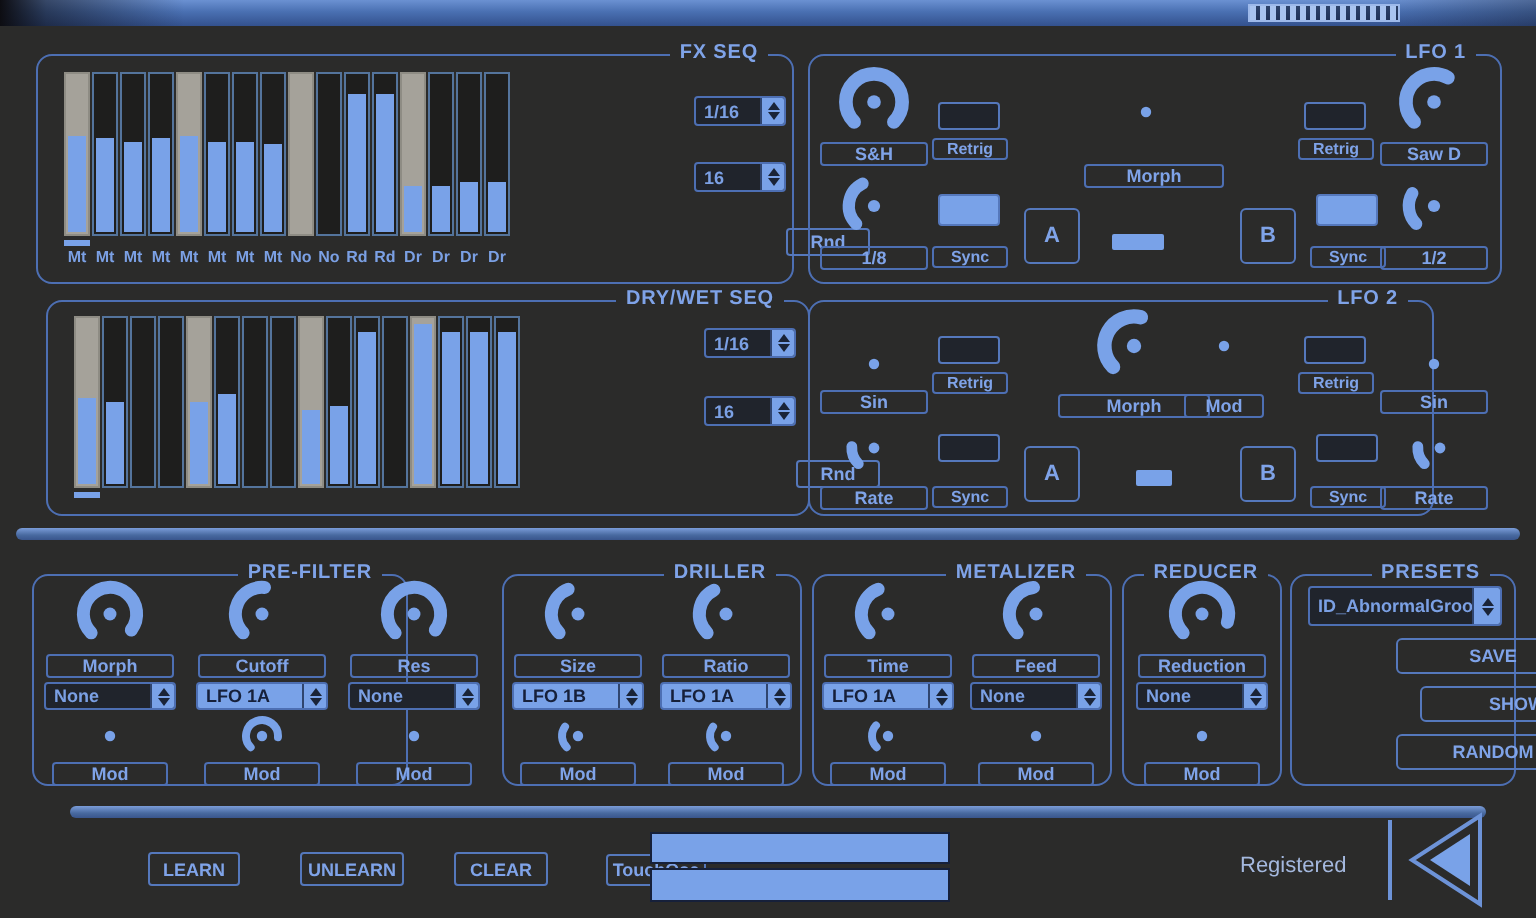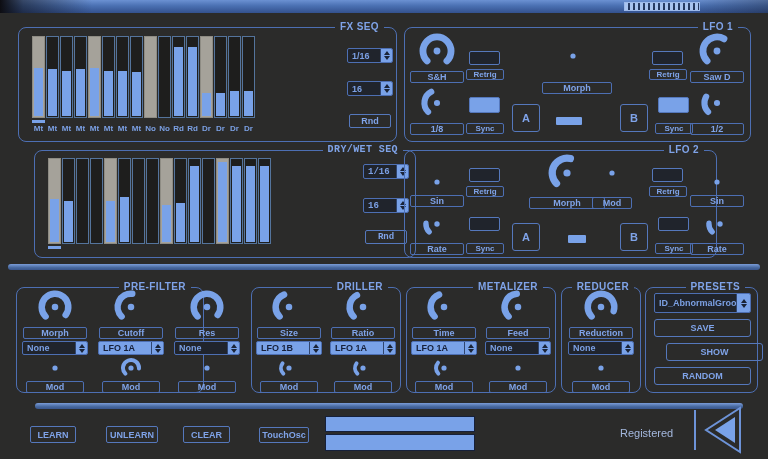--- a/index.html
+++ b/index.html
@@ -34,21 +34,21 @@
     align-items:center;justify-content:center;gap:1px;flex:none;}
   .tri-up{width:0;height:0;border-left:3px solid transparent;border-right:3px solid transparent;border-bottom:4px solid #1a2438;}
   .tri-down{width:0;height:0;border-left:3px solid transparent;border-right:3px solid transparent;border-top:4px solid #1a2438;}
   .dropdown.selected{background:#79a2e8;}
   .dropdown.selected .dd-text{color:#16203a;}
   
   .lbl{position:absolute;height:12px;border:1px solid #4d6fb3;border-radius:2px;color:#7fa3e8;
     font-size:9px;font-weight:bold;text-align:center;line-height:10px;white-space:nowrap;overflow:hidden;}
   .lbl.small{height:11px;font-size:8px;line-height:9px;}
   .btn{position:absolute;border:1px solid #5578bc;border-radius:2px;background:transparent;color:#7fa3e8;
-    font-size:9px;font-weight:bold;text-align:center;}
+    font-size:9px;font-weight:bold;text-align:center;margin-left:44px;}
   .checkbox{position:absolute;width:31px;height:14px;border:1px solid #5578bc;border-radius:2px;background:#20242c;}
   .checkbox.checked{background:#79a2e8;}
   .ab-btn{position:absolute;width:28px;height:28px;border:1px solid #5578bc;border-radius:3px;color:#7fa3e8;
     font-size:11px;font-weight:bold;display:flex;align-items:center;justify-content:center;}
   .mini-slider{position:absolute;height:8px;background:#79a2e8;border-radius:1px;}
   .knob{position:absolute;}
   
   .fx-col{position:absolute;top:0;width:74px;height:100%;}
   .fx-name{position:absolute;left:50%;transform:translateX(-50%);top:39px;width:64px;height:12px;border:1px solid #4d6fb3;
     border-radius:2px;color:#7fa3e8;font-size:9px;font-weight:bold;text-align:center;line-height:10px;}
@@ -232,21 +232,21 @@
     <div class="ab-btn" style="left:215px;top:76px;">B</div>
     <div class="checkbox checked" style="left:253px;top:69px;height:16px;"></div>
     <div class="lbl small" style="left:250px;top:95px;width:38px;">Sync</div>
     <div class="knob" style="left: 295px; top: 58px; width: 34px; height: 34px;"><svg width="34" height="34">
           <path d="M 8.10 25.90 A 12.58 12.58 0 0 1 6.17 10.60" fill="none" stroke="#79a2e8" stroke-width="6.12" stroke-linecap="round"></path>
           <circle cx="17" cy="17" r="3.06" fill="#79a2e8"></circle>
         </svg></div>
     <div class="lbl" style="left:285px;top:95px;width:54px;">1/2</div>
   </div>
 
-  <div class="panel" style="left:34px;top:150px;width:382px;height:108px;font-family:Liberation Mono, monospace;">
+  <div class="panel" style="left:23px;top:150px;width:382px;height:108px;">
     <div class="panel-title">DRY/WET SEQ</div>
     <div class="seq-tracks" style="top:7px;">
         <div class="seq-col">
           <div class="seq-track grey" style="height: 86px;">
             <div class="seq-bar" style="height: 43px;"></div>
           </div>
           <div class="seq-cursor on"></div>
         </div>
         <div class="seq-col">
           <div class="seq-track" style="height: 86px;">

